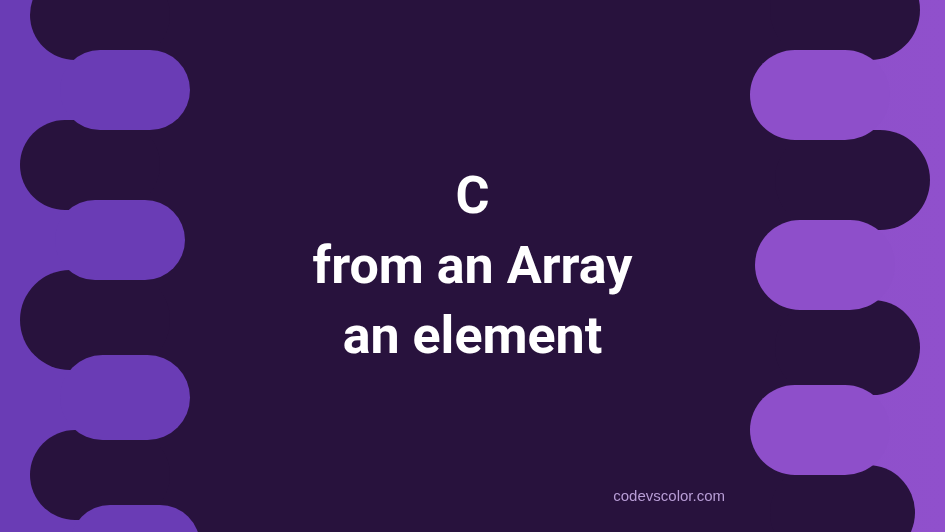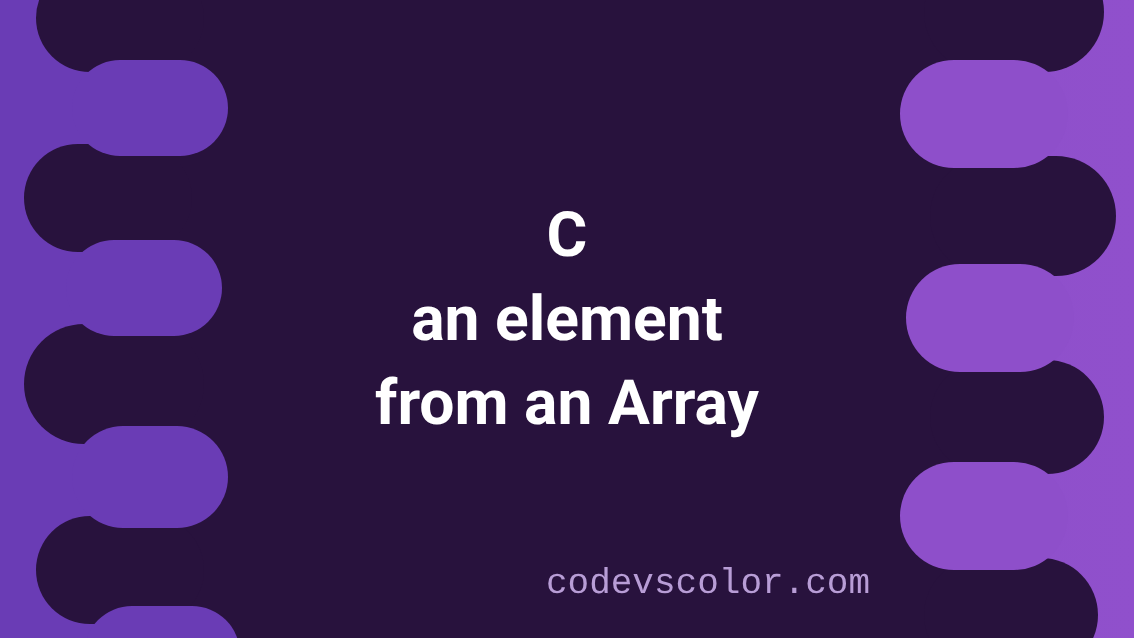--- a/index.html
+++ b/index.html
@@ -57,22 +57,22 @@
     font-weight: 700;
     font-size: 52px;
     line-height: 1.35;
     text-align: center;
   }
   .watermark {
     position: absolute;
     bottom: 28px;
     right: 220px;
     color: #b89dd6;
-    font-family: Liberation Mono, monospace;
-    font-size: 30px;
+    font-family: Liberation Sans, sans-serif;
+    font-size: 15px;
     font-weight: 400;
     z-index: 11;
   }
 </style>
 </head>
 <body>
 
 <div class="container">
   <div class="center-blob"></div>
 
@@ -89,19 +89,19 @@
   <div class="bump-right br2"></div>
   <div class="bump-right br3"></div>
   <div class="bump-right br4"></div>
   <div class="notch-right nr1"></div>
   <div class="notch-right nr2"></div>
   <div class="notch-right nr3"></div>
 
   <div class="content">
     <div class="title">
       <div>C</div>
+      <div>from an Array</div>
       <div>an element</div>
-      <div>from an Array</div>
     </div>
   </div>
 
   <div class="watermark">codevscolor.com</div>
 </div>
 
 </body></html>

